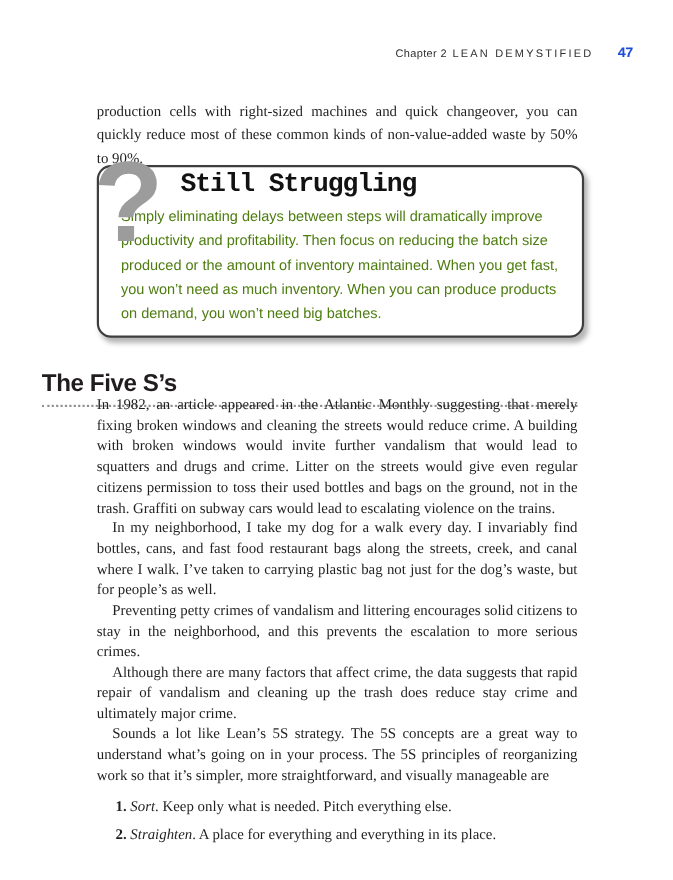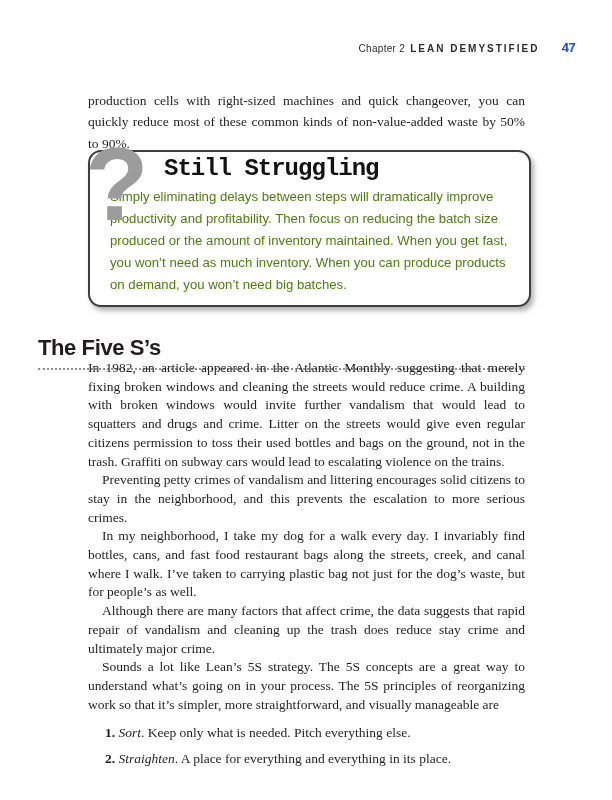--- a/index.html
+++ b/index.html
@@ -14,21 +14,21 @@
 
   
   .running-head {
     position: absolute; top: 41px; right: 37px;
     font-family: "Liberation Sans", sans-serif;
     font-size: 10px; color: #2d2d2d;
     display: flex; align-items: baseline;
     white-space: nowrap;
   }
   .running-head .chapter { letter-spacing: 0.3px; text-align: right; }
-  .running-head .booktitle { margin-left: 5px; letter-spacing: 2px; font-weight: bold; }
+  .running-head .booktitle { margin-left: 5px; letter-spacing: 2px; }
   .running-head .pagenum {
     margin-left: 22px;
     font-family: "Liberation Mono", monospace;
     font-weight: bold; font-size: 13px; letter-spacing: -1px;
     color: #1d4ed8;
   }
 
   
   .intro {
     position: absolute; left: 88px; top: 76px; width: 437px;
@@ -105,22 +105,22 @@
   <div class="callout-box">
     <div class="callout-title">Still Struggling</div>
     <div class="callout-body">Simply eliminating delays between steps will dramatically improve productivity and profitability. Then focus on reducing the batch size produced or the amount of inventory maintained. When you get fast, you won’t need as much inventory. When you can produce products on demand, you won’t need big batches.</div>
   </div>
 </div>
 
 <h2 class="section-heading">The Five S’s</h2>
 
 <div class="section-body">
   <p><span>In 1982, an article appeared in the </span><span class="ital">Atlantic Monthly</span><span> suggesting that merely fixing broken windows and cleaning the streets would reduce crime. A building with broken windows would invite further vandalism that would lead to squatters and drugs and crime. Litter on the streets would give even regular citizens permission to toss their used bottles and bags on the ground, not in the trash. Graffiti on subway cars would lead to escalating violence on the trains.</span></p>
+  <p class="indent">In my neighborhood, I take my dog for a walk every day. I invariably find bottles, cans, and fast food restaurant bags along the streets, creek, and canal where I walk. I’ve taken to carrying plastic bag not just for the dog’s waste, but for people’s as well.</p>
   <p class="indent">Preventing petty crimes of vandalism and littering encourages solid citizens to stay in the neighborhood, and this prevents the escalation to more serious crimes.</p>
-  <p class="indent">In my neighborhood, I take my dog for a walk every day. I invariably find bottles, cans, and fast food restaurant bags along the streets, creek, and canal where I walk. I’ve taken to carrying plastic bag not just for the dog’s waste, but for people’s as well.</p>
   <p class="indent">Although there are many factors that affect crime, the data suggests that rapid repair of vandalism and cleaning up the trash does reduce stay crime and ultimately major crime.</p>
   <p class="indent">Sounds a lot like Lean’s 5S strategy. The 5S concepts are a great way to understand what’s going on in your process. The 5S principles of reorganizing work so that it’s simpler, more straightforward, and visually manageable are</p>
 
   <ol class="slist">
     <li>
       <span class="num">1.</span>
       <span class="term">Sort</span><span>. Keep only what is needed. Pitch everything else.</span>
     </li>
     <li>
       <span class="num">2.</span>

